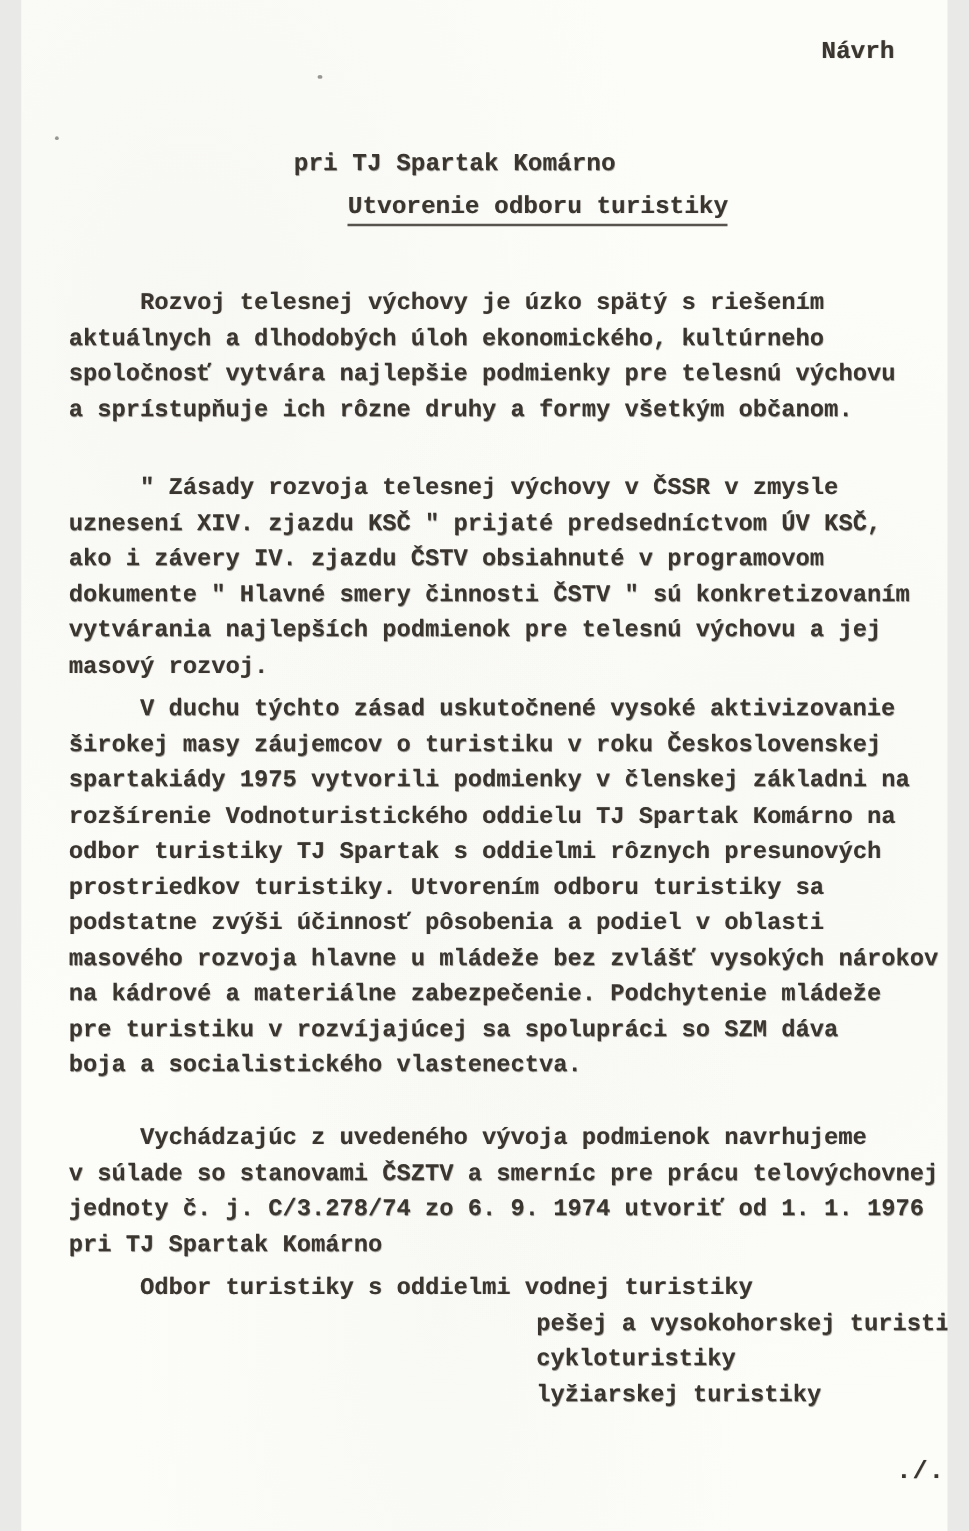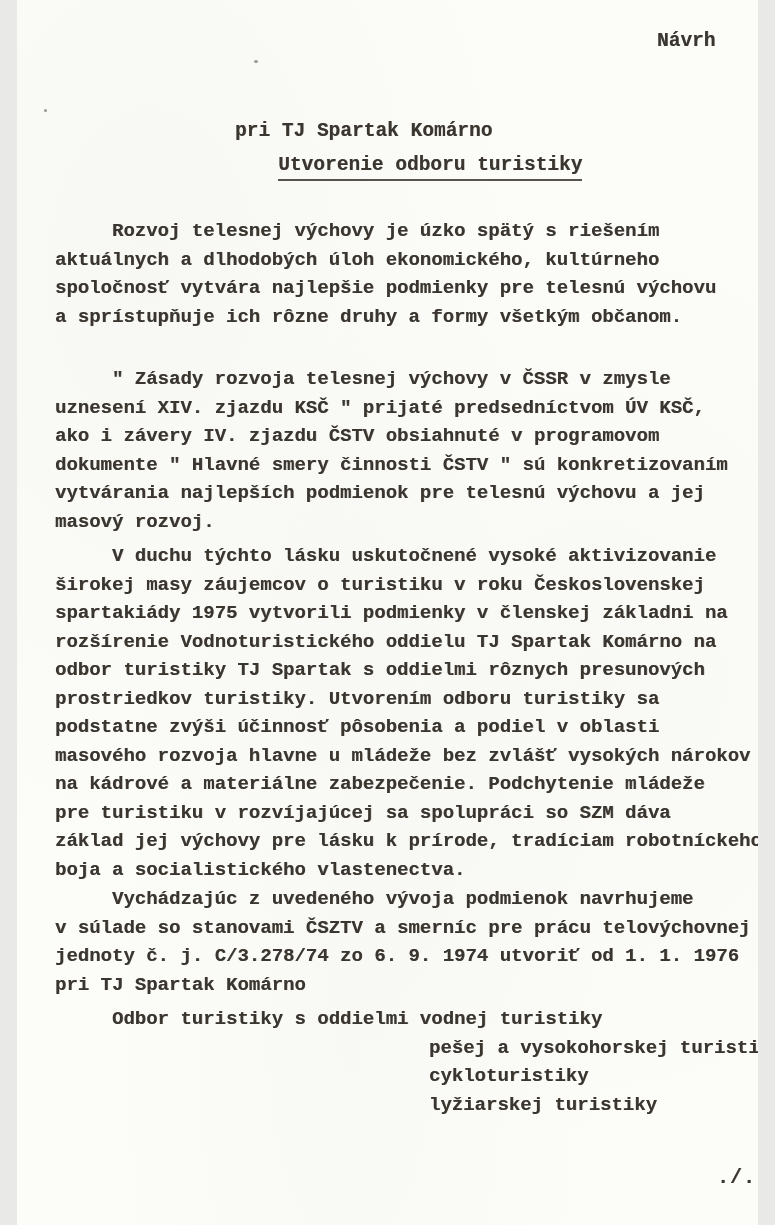--- a/index.html
+++ b/index.html
@@ -20,21 +20,21 @@
     color: #3a362f;
   }
   .ink { position: absolute; inset: 0; filter: blur(0.25px); }
   .line {
     white-space: pre;
     font-size: 19px;
     line-height: 28.5px;
     height: 28.5px;
     text-shadow: 0.4px 0.4px 0.6px rgba(58,54,47,0.55);
   }
-  .para { position: absolute; left: 38px; }
+  .para { position: absolute; left: 38px; margin-top: 11px; }
   .indent { padding-left: 57px; }
   .hang { padding-left: 374px; }
   .abs-line {
     position: absolute;
     white-space: pre;
     font-size: 19px;
     line-height: 24px;
     text-shadow: 0.4px 0.4px 0.6px rgba(58,54,47,0.55);
   }
   .corner { left: 640px; top: 29px; font-size: 19.5px; }
@@ -78,31 +78,30 @@
     <div class="para" style="top:365px">
       <div class="line indent">" Zásady rozvoja telesnej výchovy v ČSSR v zmysle</div>
       <div class="line">uznesení XIV. zjazdu KSČ " prijaté predsedníctvom ÚV KSČ,</div>
       <div class="line">ako i závery IV. zjazdu ČSTV obsiahnuté v programovom</div>
       <div class="line">dokumente " Hlavné smery činnosti ČSTV " sú konkretizovaním</div>
       <div class="line">vytvárania najlepších podmienok pre telesnú výchovu a jej</div>
       <div class="line">masový rozvoj.</div>
     </div>
 
     <div class="para" style="top:542px">
-      <div class="line indent">V duchu týchto lásku uskutočnené vysoké aktivizovanie</div>
+      <div class="line indent">V duchu týchto zásad uskutočnené vysoké aktivizovanie</div>
       <div class="line">širokej masy záujemcov o turistiku v roku Československej</div>
       <div class="line">spartakiády 1975 vytvorili podmienky v členskej základni na</div>
       <div class="line">rozšírenie Vodnoturistického oddielu TJ Spartak Komárno na</div>
       <div class="line">odbor turistiky TJ Spartak s oddielmi rôznych presunových</div>
       <div class="line">prostriedkov turistiky. Utvorením odboru turistiky sa</div>
       <div class="line">podstatne zvýši účinnosť pôsobenia a podiel v oblasti</div>
       <div class="line">masového rozvoja hlavne u mládeže bez zvlášť vysokých nárokov</div>
       <div class="line">na kádrové a materiálne zabezpečenie. Podchytenie mládeže</div>
       <div class="line">pre turistiku v rozvíjajúcej sa spolupráci so SZM dáva</div>
-      <div class="line">základ jej výchovy pre lásku k prírode, tradíciam robotníckeho</div>
       <div class="line">boja a socialistického vlastenectva.</div>
     </div>
 
     <div class="para" style="top:885px">
       <div class="line indent">Vychádzajúc z uvedeného vývoja podmienok navrhujeme</div>
       <div class="line">v súlade so stanovami ČSZTV a smerníc pre prácu telovýchovnej</div>
       <div class="line">jednoty č. j. C/3.278/74 zo 6. 9. 1974 utvoriť od 1. 1. 1976</div>
       <div class="line">pri TJ Spartak Komárno</div>
     </div>
 

